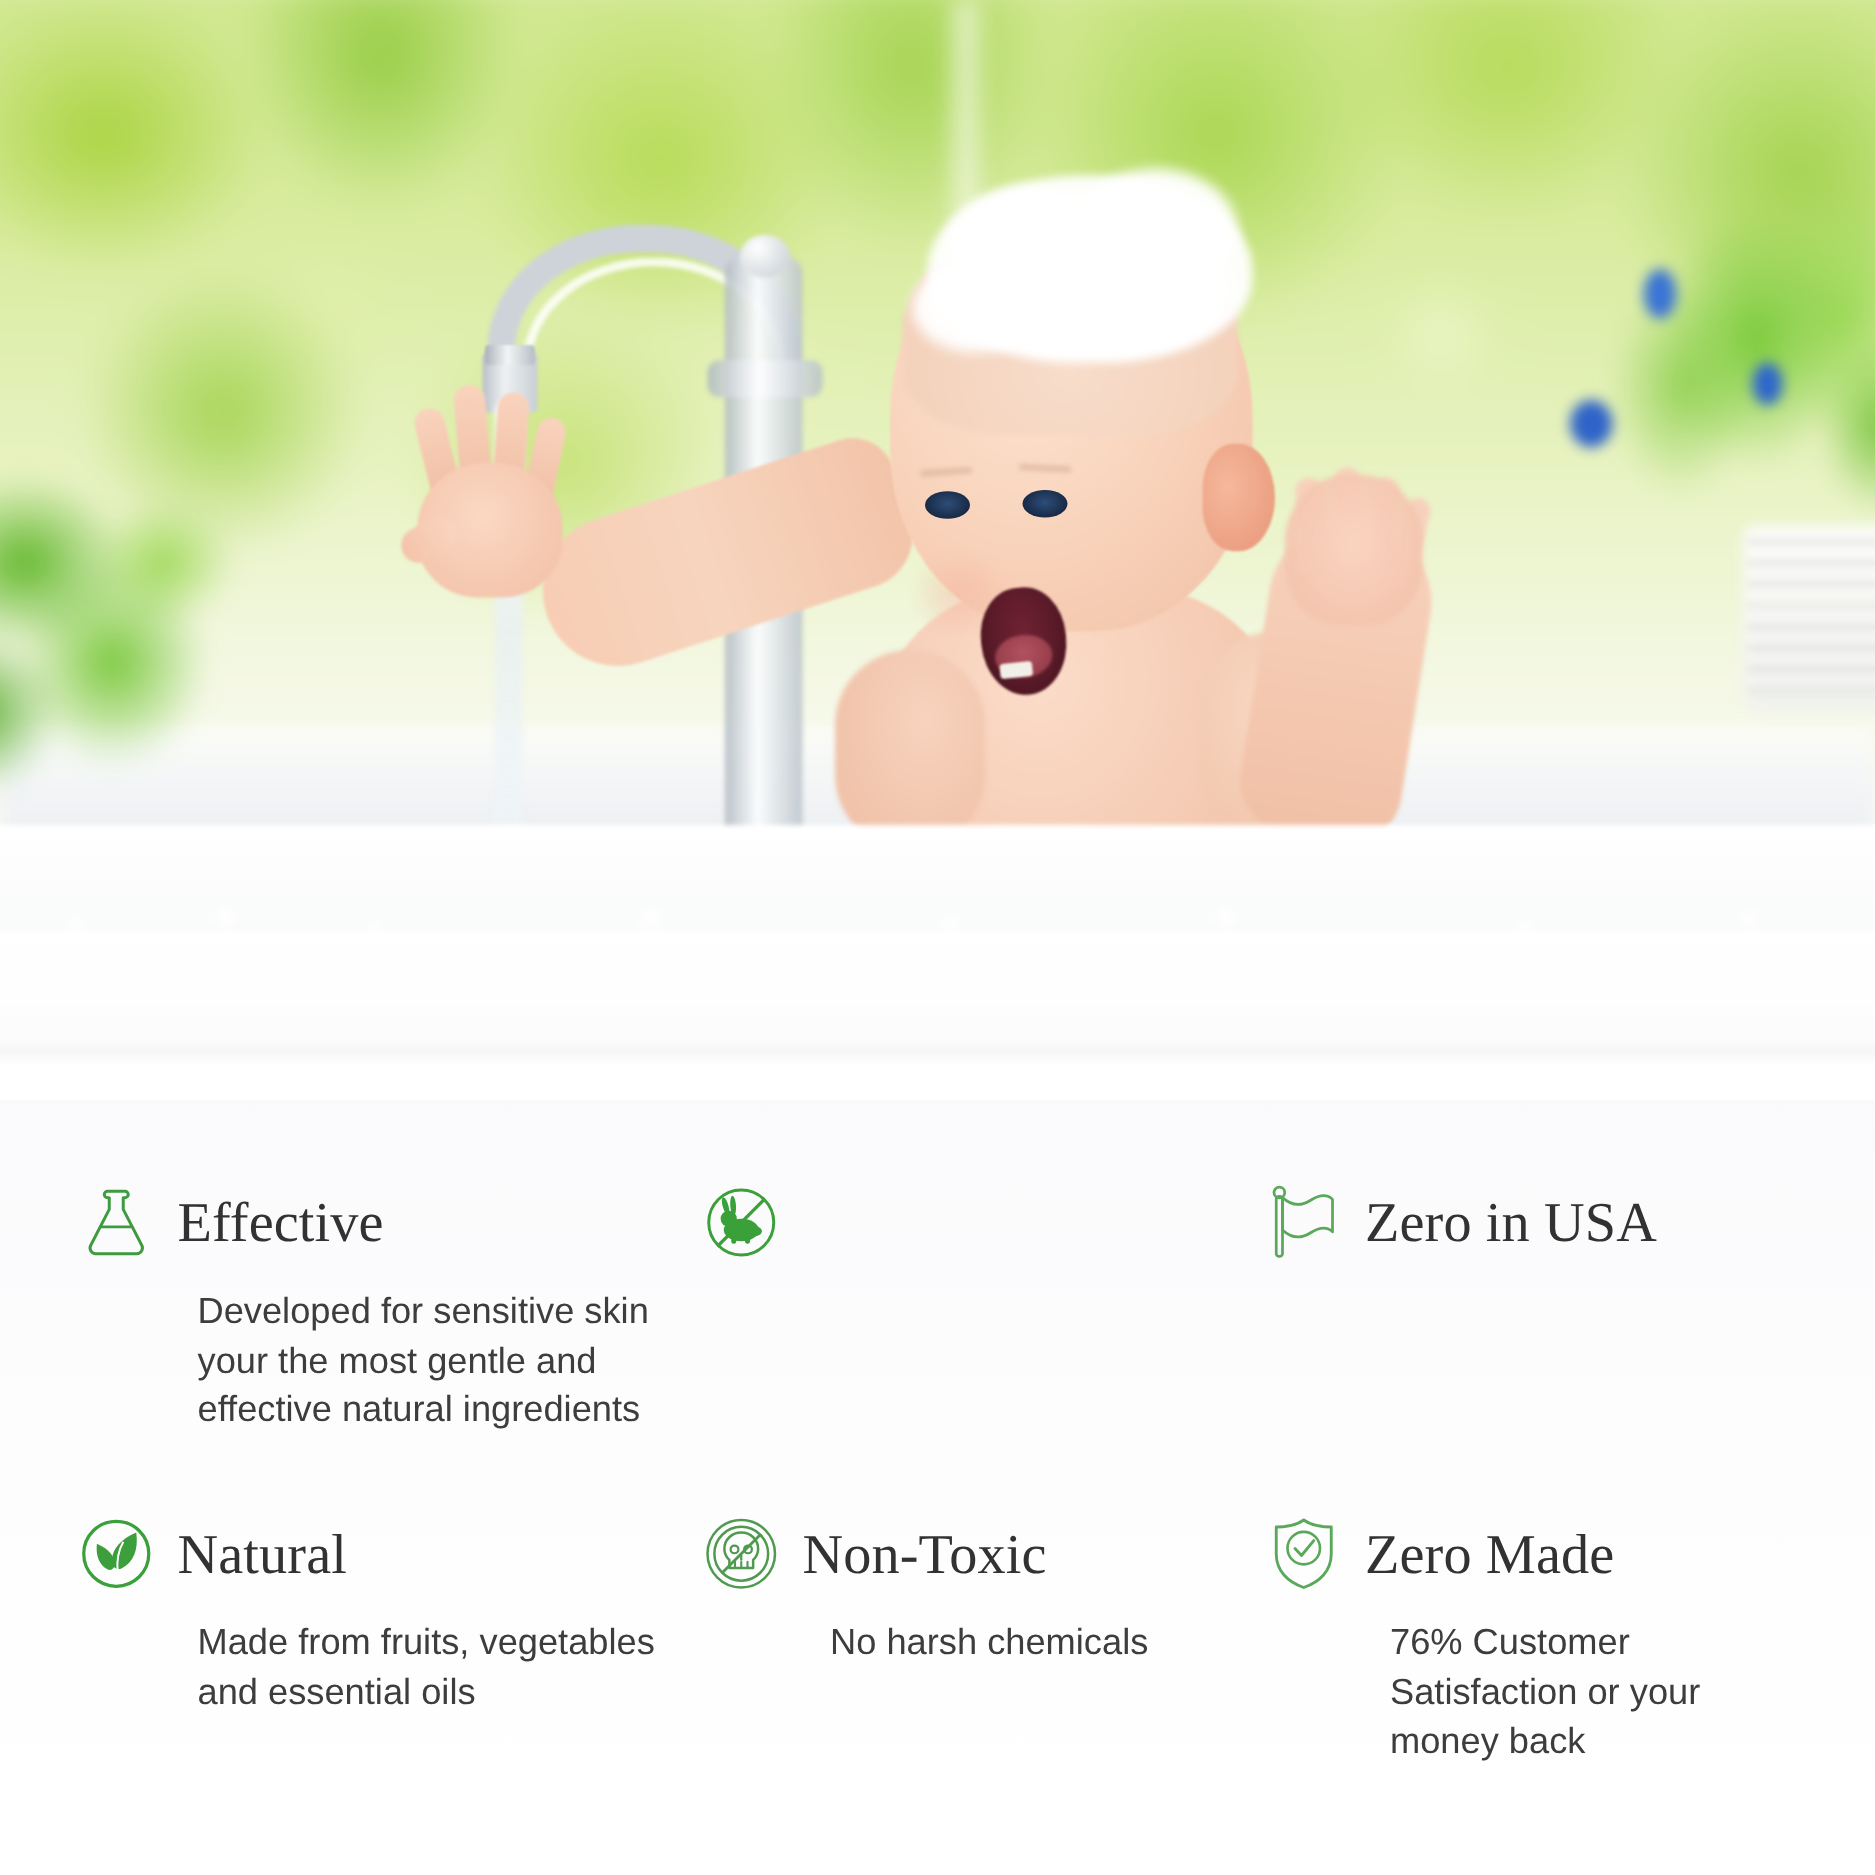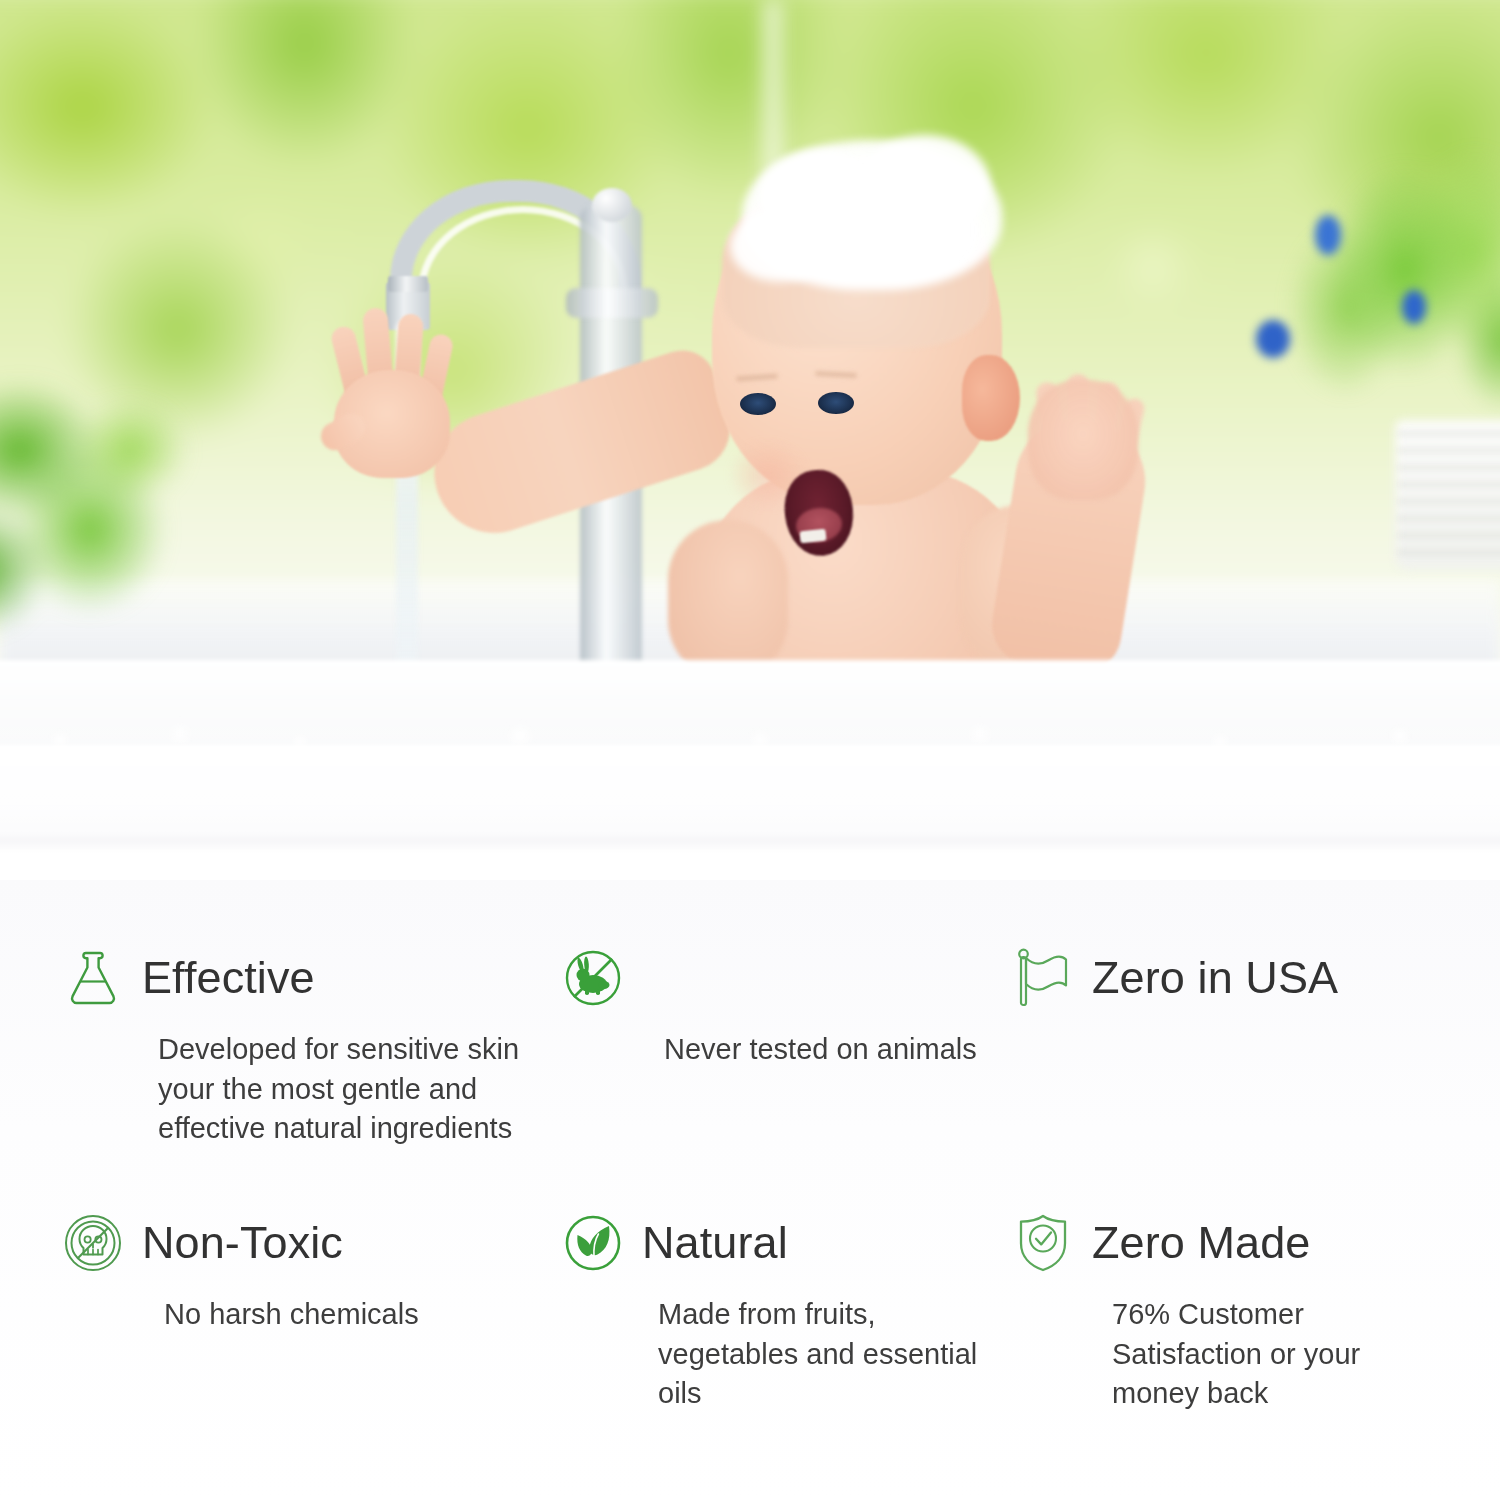--- a/index.html
+++ b/index.html
@@ -457,20 +457,21 @@
     display: flex;
     align-items: center;
     justify-content: center;
   }
   .feat-title {
     font-size: 45px;
     font-weight: 400;
     color: #323232;
     letter-spacing: .1px;
     white-space: nowrap;
+    font-family: Liberation Serif, serif;
   }
   .feat-desc {
     margin-top: 14px;
     margin-left: 96px;
     font-size: 29px;
     line-height: 1.37;
     color: #3d3d3d;
     font-weight: 300;
     max-width: 400px;
   }
@@ -580,34 +581,48 @@
               <circle cx="20" cy="27" r="6.5"></circle>
               <ellipse cx="17.5" cy="17" rx="2.3" ry="7.5" transform="rotate(-16 17.5 17)"></ellipse>
               <ellipse cx="23.5" cy="16.5" rx="2.3" ry="8" transform="rotate(-4 23.5 16.5)"></ellipse>
               <ellipse cx="41" cy="37" rx="5.5" ry="4"></ellipse>
               <rect x="22" y="41" width="4" height="6" rx="1.8"></rect>
               <rect x="33" y="41" width="4" height="6" rx="1.8"></rect>
             </g>
           </svg>
         </span>
       </div>
-      <div class="feat-desc">Never tested on animals</div>
     </div>
 
     <div class="feature f-usa">
       <div class="feat-head">
         <span class="feat-icon">
           <svg width="56" height="62" viewBox="0 0 56 62" fill="none">
             <circle cx="8.5" cy="7" r="4.3" stroke="#5aa85a" stroke-width="2.2"></circle>
             <rect x="6" y="10" width="5" height="48" rx="2.3" stroke="#5aa85a" stroke-width="2.2"></rect>
             <path d="M11 11c7.5 7 15 7 22.5 2.2C41 8.5 47 8.5 51 12.5v26c-4-4-10-4-17.5.7C26 44 18.5 44 11 37V11z" stroke="#5aa85a" stroke-width="2.2" stroke-linejoin="round"></path>
           </svg>
         </span>
         <span class="feat-title">Zero in USA</span>
       </div>
+    </div>
+
+    <div class="feature f-natural">
+      <div class="feat-head">
+        <span class="feat-icon">
+          <svg width="60" height="60" viewBox="0 0 60 60" fill="none">
+            <circle cx="30" cy="30" r="26" stroke="#3aa03a" stroke-width="2.6"></circle>
+            <path d="M46 13c2 14-2.5 24-11.5 28.5C30 43.8 26 40 26.5 34.5 27.2 26 34 18 46 13z" fill="#3c9f3c"></path>
+            <path d="M14.5 22c-1 10 2 17 8.4 20.4 3.2 1.7 6.2-.9 5.9-4.8-.4-6-5.2-11.7-14.3-15.6z" fill="#3c9f3c"></path>
+            <path d="M31 44c-.6-9 .9-17 4.4-23" stroke="#ffffff" stroke-width="1.6" stroke-linecap="round"></path>
+          </svg>
+        </span>
+        <span class="feat-title">Natural</span>
+      </div>
+      <div class="feat-desc">Made from fruits, vegetables and essential oils</div>
     </div>
 
     <div class="feature f-nontoxic">
       <div class="feat-head">
         <span class="feat-icon">
           <svg width="60" height="60" viewBox="0 0 60 60" fill="none">
             <circle cx="30" cy="30" r="27" stroke="#4f9a4f" stroke-width="2"></circle>
             <circle cx="30" cy="30" r="21.5" stroke="#4f9a4f" stroke-width="2"></circle>
             <path d="M30 13c7.5 0 13.5 5.8 13.5 13 0 4.3-1.8 7-4 9v6.4h-19V35c-2.2-2-4-4.7-4-9 0-7.2 6-13 13.5-13z" stroke="#4f9a4f" stroke-width="2" stroke-linejoin="round"></path>
             <circle cx="24.6" cy="26.5" r="3.1" stroke="#4f9a4f" stroke-width="1.8"></circle>
@@ -615,35 +630,20 @@
             <path d="M30 31.5v3.2" stroke="#4f9a4f" stroke-width="1.8" stroke-linecap="round"></path>
             <path d="M25 36.5v4.9M30 36.5v4.9M35 36.5v4.9" stroke="#4f9a4f" stroke-width="1.7" stroke-linecap="round"></path>
             <line x1="15" y1="45" x2="45" y2="15" stroke="#4f9a4f" stroke-width="2.2"></line>
           </svg>
         </span>
         <span class="feat-title">Non-Toxic</span>
       </div>
       <div class="feat-desc">No harsh chemicals</div>
     </div>
 
-    <div class="feature f-natural">
-      <div class="feat-head">
-        <span class="feat-icon">
-          <svg width="60" height="60" viewBox="0 0 60 60" fill="none">
-            <circle cx="30" cy="30" r="26" stroke="#3aa03a" stroke-width="2.6"></circle>
-            <path d="M46 13c2 14-2.5 24-11.5 28.5C30 43.8 26 40 26.5 34.5 27.2 26 34 18 46 13z" fill="#3c9f3c"></path>
-            <path d="M14.5 22c-1 10 2 17 8.4 20.4 3.2 1.7 6.2-.9 5.9-4.8-.4-6-5.2-11.7-14.3-15.6z" fill="#3c9f3c"></path>
-            <path d="M31 44c-.6-9 .9-17 4.4-23" stroke="#ffffff" stroke-width="1.6" stroke-linecap="round"></path>
-          </svg>
-        </span>
-        <span class="feat-title">Natural</span>
-      </div>
-      <div class="feat-desc">Made from fruits, vegetables and essential oils</div>
-    </div>
-
     <div class="feature f-zero">
       <div class="feat-head">
         <span class="feat-icon">
           <svg width="58" height="62" viewBox="0 0 58 62" fill="none">
             <path d="M29 4c5.2 3.8 12.5 5.6 22 5.6v21.6C51 44.6 41.8 53.6 29 58 16.2 53.6 7 44.6 7 31.2V9.6C16.5 9.6 23.8 7.8 29 4z" stroke="#5aa85a" stroke-width="2.3" stroke-linejoin="round"></path>
             <circle cx="29" cy="26.5" r="13" stroke="#5aa85a" stroke-width="2.1"></circle>
             <path d="M22 26.8l5.2 5.6L37 20.5" stroke="#5aa85a" stroke-width="2.3" stroke-linecap="round" stroke-linejoin="round"></path>
           </svg>
         </span>
         <span class="feat-title">Zero Made</span>

